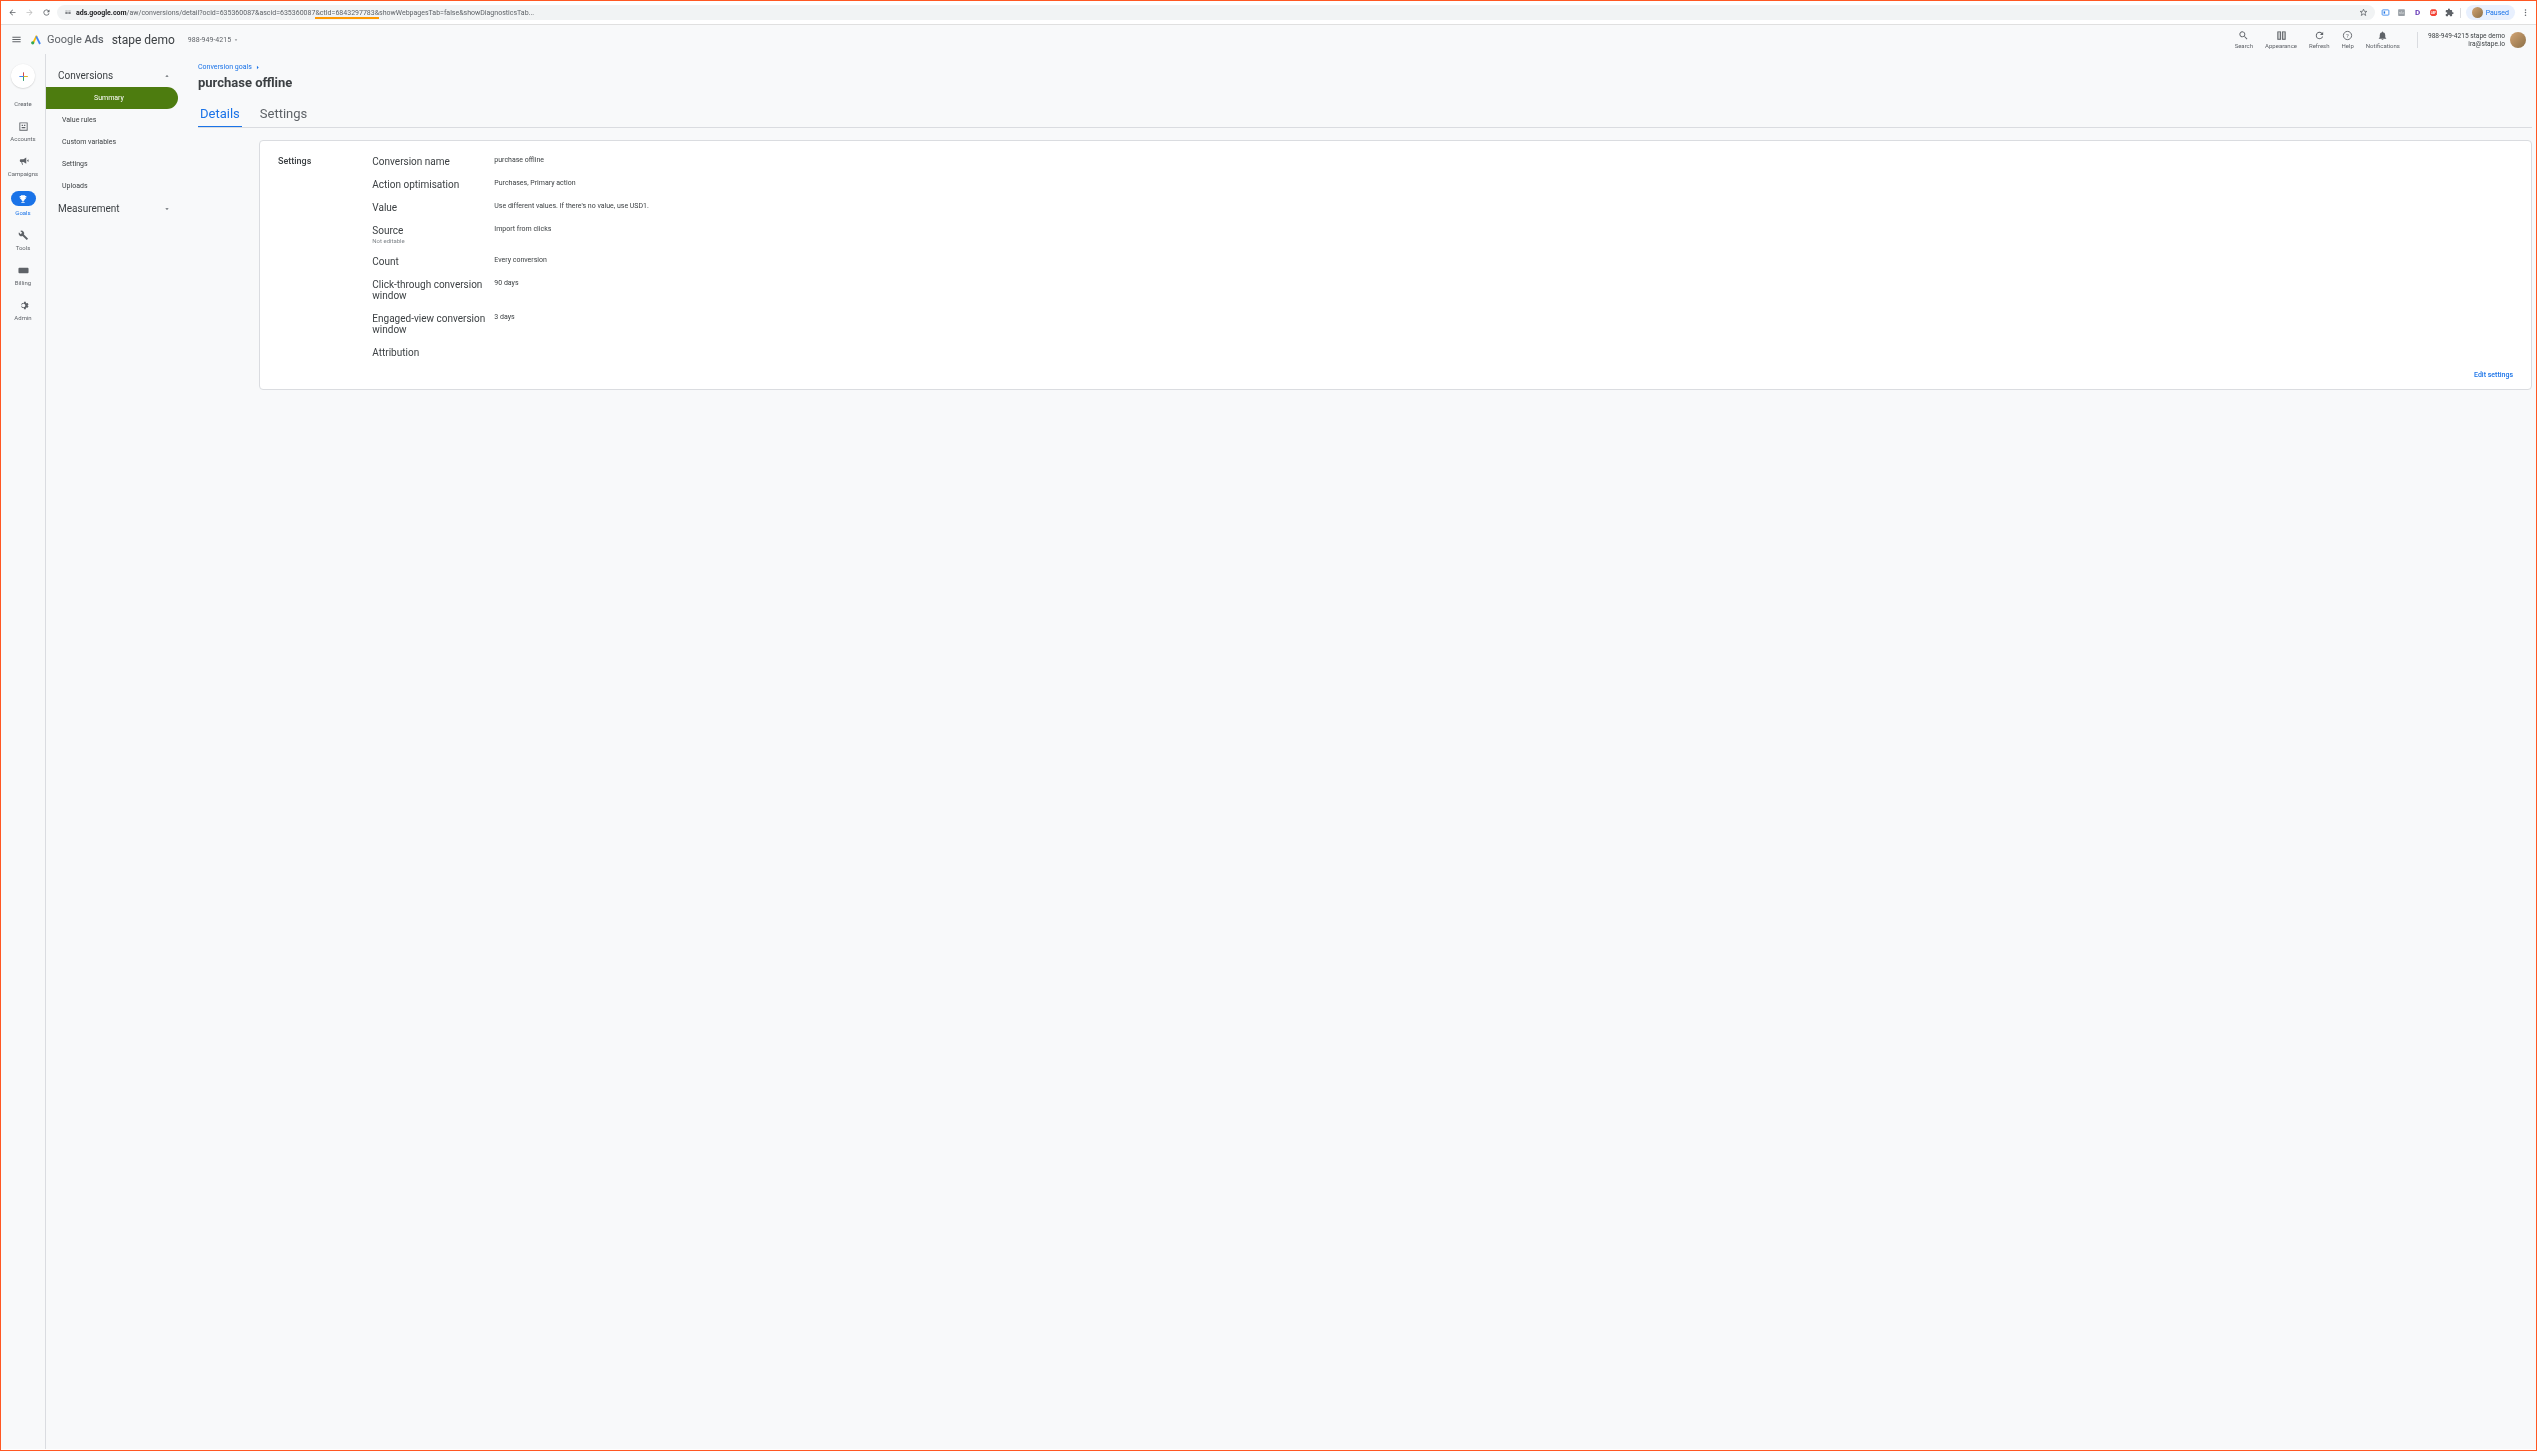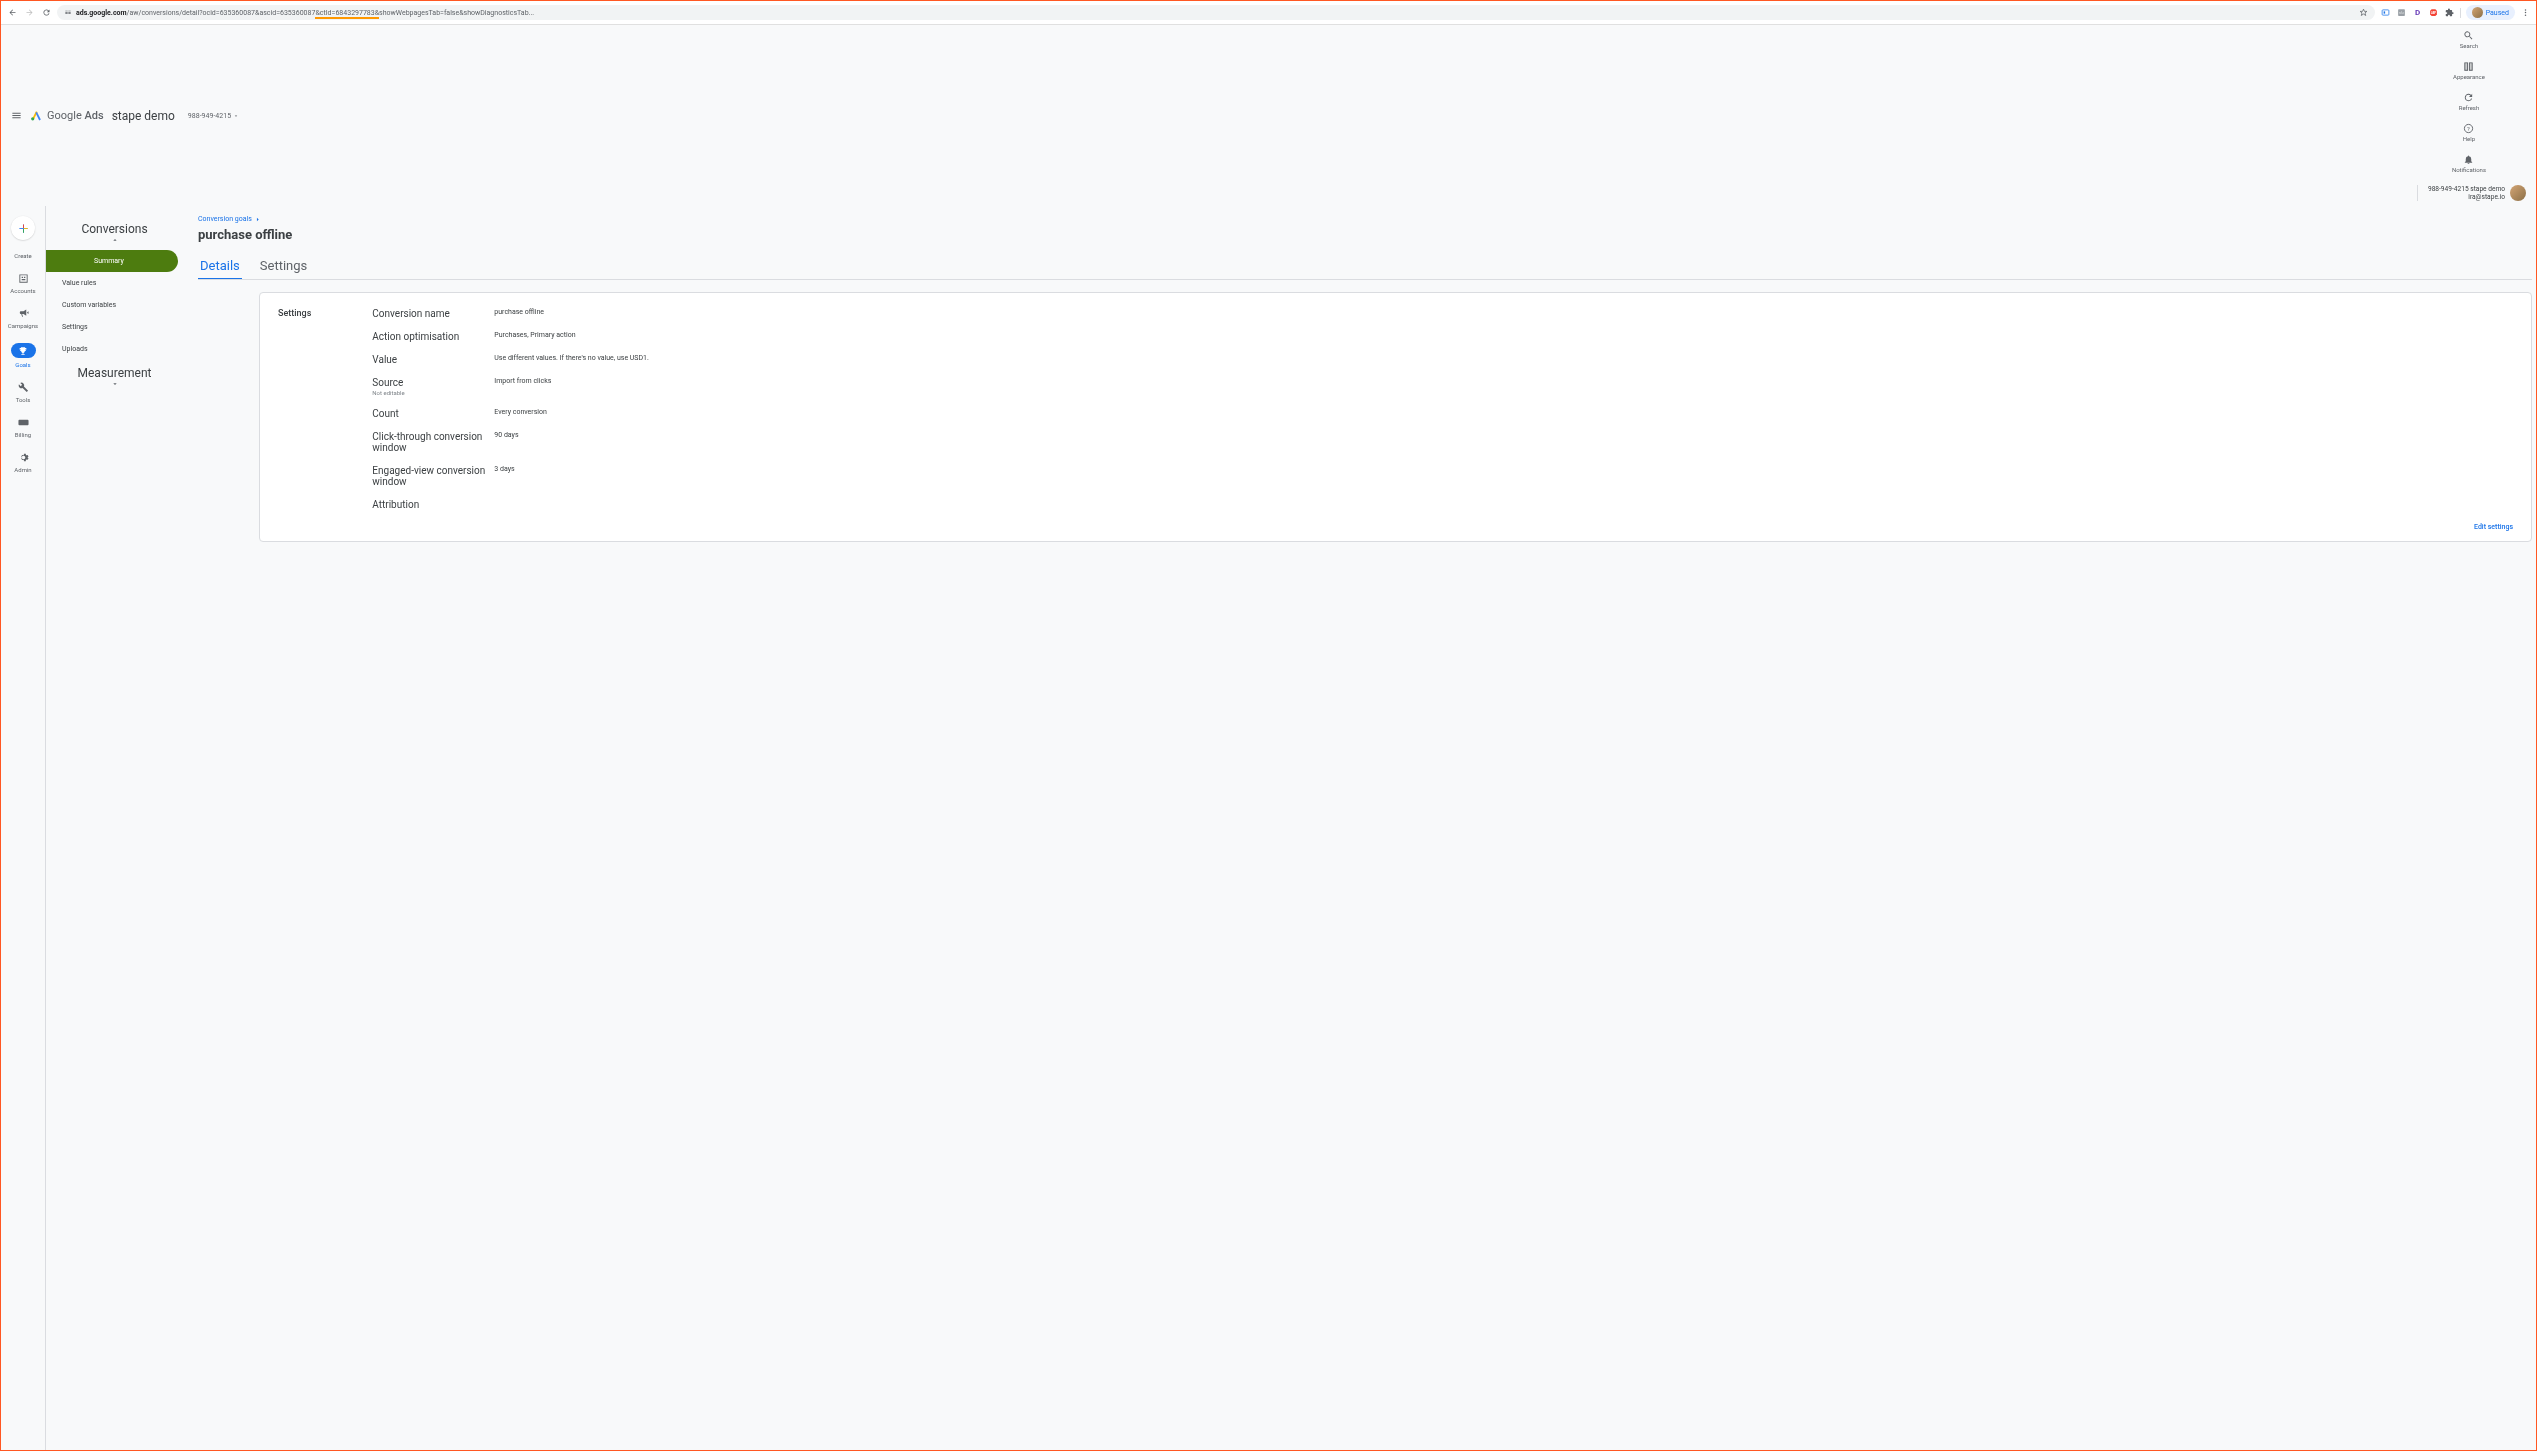--- a/index.html
+++ b/index.html
@@ -16,39 +16,39 @@
 .avatar-sm { width:11px; height:11px; border-radius:50%; background:linear-gradient(135deg,#d4a574,#8b6f47); }
 
 .app-header { display:flex; align-items:center; padding:5px 10px; background:#f8f9fa; gap:8px; }
 .hamburger { cursor:pointer; }
 .logo { display:flex; align-items:center; gap:4px; }
 .logo-mark { width:13px; height:13px; }
 .product-name { font-size:11px; color:#5f6368; font-weight:400; }
 .product-name b { color:#5f6368; font-weight:500; }
 .account-name { font-size:12px; color:#3c4043; margin-left:0; }
 .account-sel { display:flex; align-items:center; gap:2px; color:#5f6368; font-size:7px; margin-left:5px; cursor:pointer; }
-.header-tools { margin-left:auto; display:flex; align-items:center; gap:12px;flex-direction:column; }
+.header-tools { margin-left:auto; display:flex; align-items:center; gap:12px; }
 .header-tool { display:flex; flex-direction:column; align-items:center; gap:1px; font-size:6px; color:#5f6368; cursor:pointer; }
 .header-tool svg { width:11px; height:11px; }
 .user-block { display:flex; align-items:center; gap:5px; border-left:0.5px solid #dadce0; padding-left:10px; margin-left:5px; }
 .user-text { text-align:right; font-size:6.6px; color:#3c4043; }
 .avatar-lg { width:16px; height:16px; border-radius:50%; background:linear-gradient(135deg,#d4a574,#8b6f47); }
 
 .main { display:flex; height:calc(100vh - 56px); background:#f8f9fa; }
 .rail { width:45px; border-right:0.5px solid #dadce0; display:flex; flex-direction:column; align-items:center; padding-top:10px; gap:10px; background:#f8f9fa; }
 .create-btn { width:24px; height:24px; border-radius:50%; background:#fff; box-shadow:0 0.5px 1.5px rgba(0,0,0,0.2); display:flex; align-items:center; justify-content:center; cursor:pointer; }
 .rail-item { display:flex; flex-direction:column; align-items:center; gap:3px; font-size:6px; color:#5f6368; cursor:pointer; width:100%; padding:2px 0; }
 .rail-item.active { color:#1a73e8; }
 .rail-item.active .pill { background:#1a73e8; }
 .pill { width:25px; height:15px; border-radius:7.6px; display:flex; align-items:center; justify-content:center; }
 .pill svg { fill:#5f6368; }
 .rail-item.active .pill svg { fill:#fff; }
 
 .sidebar { width:137px; background:#f8f9fa; padding-top:10px; }
-.sb-header { display:flex; align-items:center; justify-content:space-between; padding:6px 12px; font-size:12px; color:#3c4043; cursor:pointer;flex-direction:column; }
+.sb-header { display:flex; align-items:center; justify-content:space-between; padding:6px 12px; font-size:10px; color:#3c4043; cursor:pointer; }
 .sb-item { padding:7px 12px 7px 16px; font-size:7px; color:#3c4043; cursor:pointer; display:flex; align-items:center; }
 .sb-item.active { background:#4d7c0f; color:#fff; border-radius:0 12.7px 12.7px 0; margin-right:5px; font-weight:400;padding-left:48px; }
 
 .content { flex:1; padding:8px 4px 15px 15px; overflow:auto; }
 .breadcrumb { color:#1a73e8; font-size:7px; cursor:pointer; display:inline-flex; align-items:center; gap:2px; }
 .page-title { font-size:13px; color:#3c4043; margin-top:4px; }
 .tabs { display:flex; gap:16px; margin-top:11px; border-bottom:0.5px solid #dadce0; }
 .tab { padding:5px 2px; font-size:13px; color:#5f6368; cursor:pointer; border-bottom:1.5px solid transparent; }
 .tab.active { color:#1a73e8; border-bottom-color:#1a73e8; }
 

